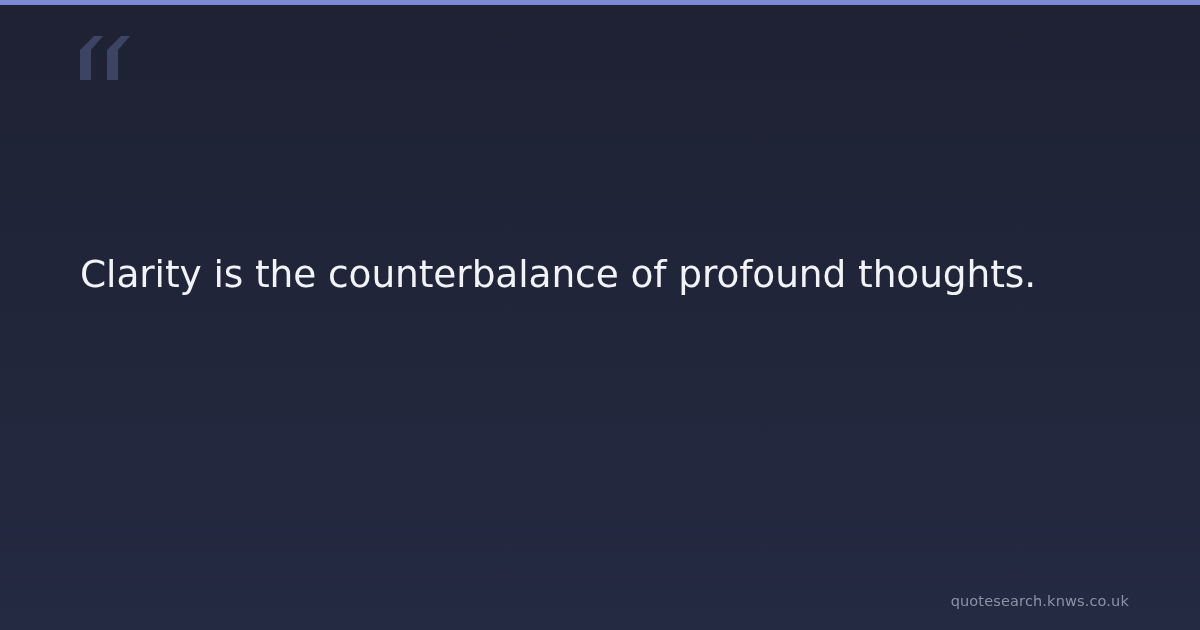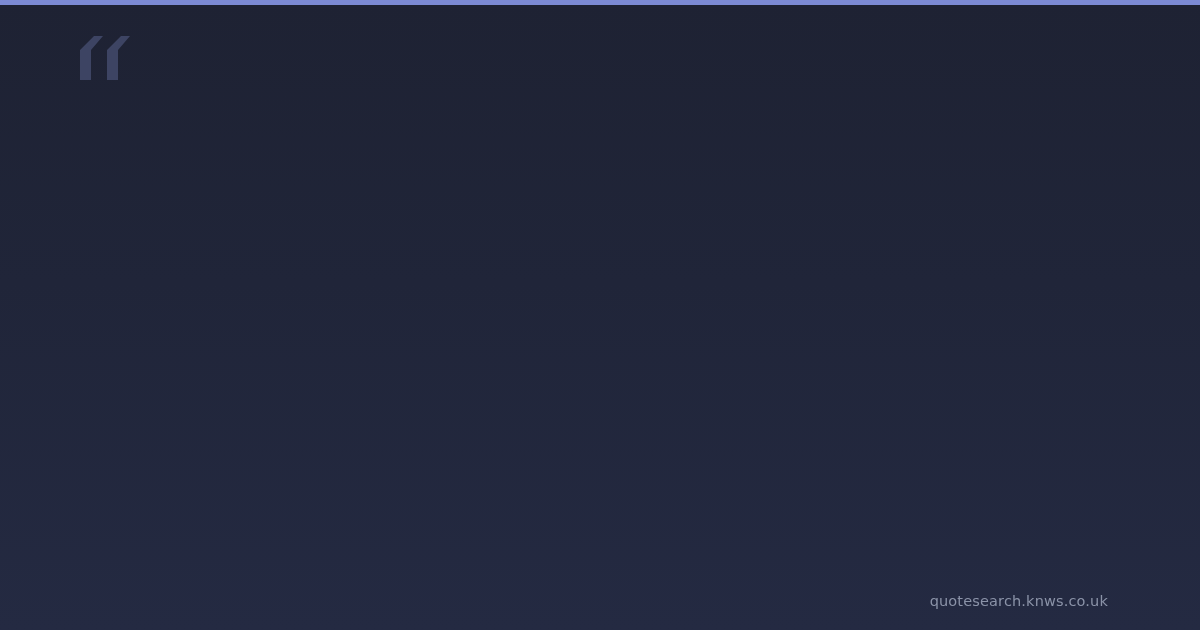--- a/index.html
+++ b/index.html
@@ -73,21 +73,21 @@
     white-space: nowrap;
   }
   .attribution .dash {
     display: inline-block;
     padding-right: 7px;
   }
 
   
   .source {
     position: absolute;
-    right: 92px;
+    right: 71px;
     bottom: 21px;
     font-size: 14.5px;
     font-weight: 400;
     letter-spacing: 0.15px;
     color: #8b93a8;
     text-align: right;
     white-space: nowrap;
     margin-left: 28px;
   }
 </style>
@@ -99,17 +99,18 @@
   <div class="accent-bar"></div>
 
   <div class="quote-mark">
     <svg viewBox="0 0 56 46" xmlns="http://www.w3.org/2000/svg" aria-hidden="true">
       <path d="M2 44 L2 14 L16 0 L25 0 L13 14 L13 44 Z" fill="#3d4463"></path>
       <path d="M29 44 L29 14 L43 0 L52 0 L40 14 L40 44 Z" fill="#3d4463"></path>
     </svg>
   </div>
 
   <div class="quote-block">
+    <p class="quote-text">Clarity is the counterbalance of profound thoughts.</p>
   </div>
 
   <div class="source">quotesearch.knws.co.uk</div>
 
 </div>
 
 </body></html>

